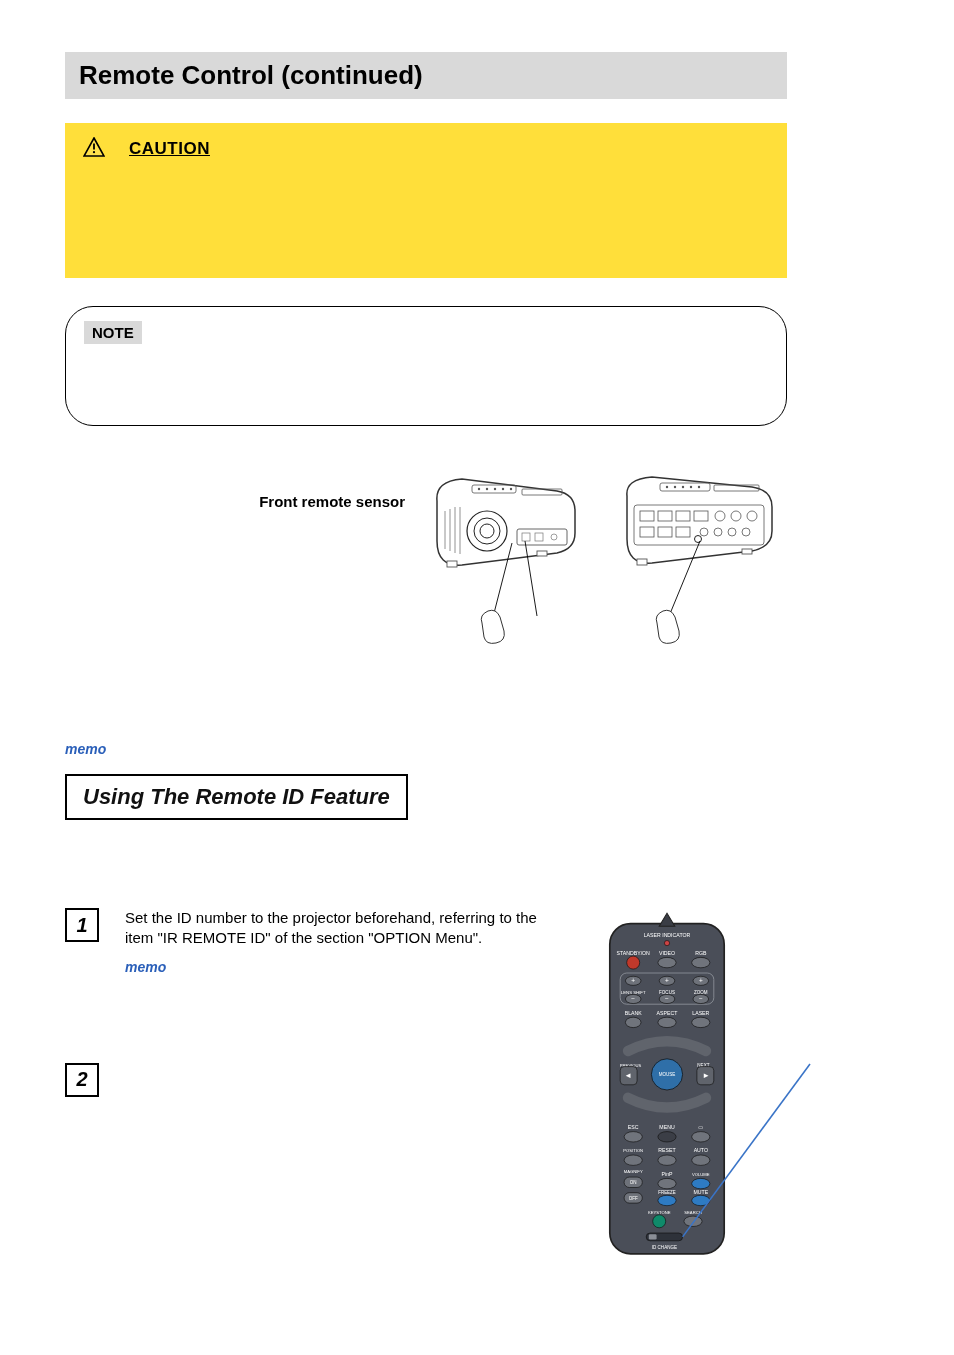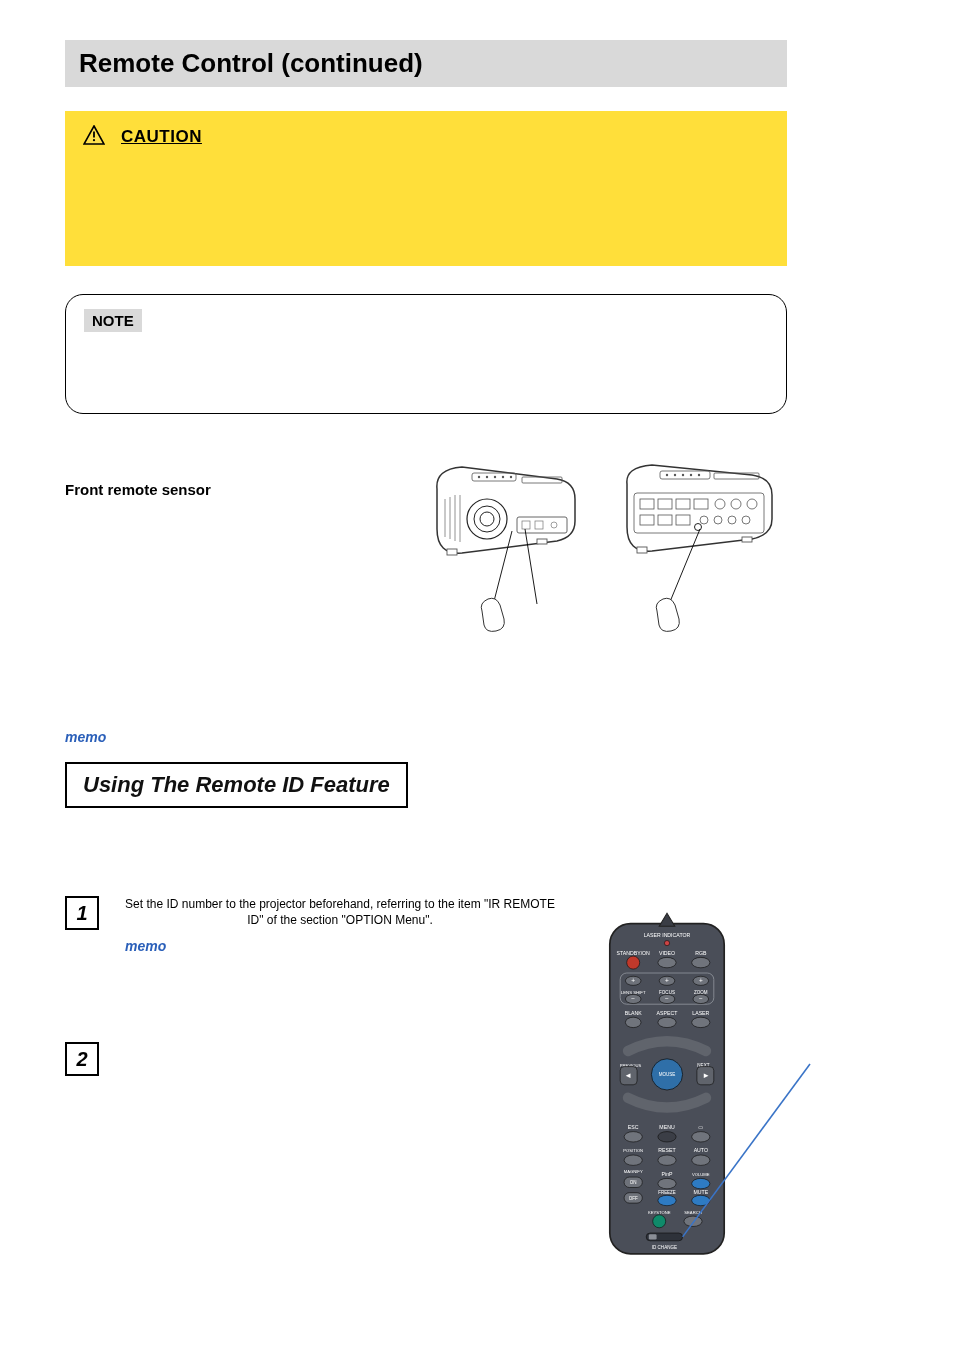--- a/index.html
+++ b/index.html
@@ -1,17 +1,17 @@
 <!DOCTYPE html>
 <html><head>
 <meta charset="utf-8">
 <style>
   * { box-sizing: border-box; margin: 0; padding: 0; }
   html, body { background: #ffffff; font-family: Arial, Helvetica, sans-serif; color: #000; }
-  .page { width: 842px; height: 1355px; position: relative; padding: 40px 55px 40px 65px; }
+  .page { width: 842px; height: 1355px; position: relative; padding: 52px 55px 40px 65px; }
 
   .title-bar {
     background: #d9d9d9;
     padding: 8px 14px;
     font-size: 26px;
     font-weight: bold;
     color: #000;
   }
 
   .section-title {
@@ -28,50 +28,51 @@
 
   .caution-block {
     background: #ffdf3a;
     margin-top: 24px;
     padding: 14px 18px 12px 18px;
     height: 155px;
   }
   .caution-head {
     display: flex;
     align-items: center;
-    gap: 16px;
+    gap: 24px;
     text-align: center;
   }
   .caution-label {
     font-weight: 900;
     font-size: 17px;
     text-decoration: underline;
     color: #000;
     letter-spacing: 0.5px;
   }
 
   .note-block {
     margin-top: 28px;
     border: 1.5px solid #000;
-    border-radius: 18px;
+    border-radius: 28px;
     padding: 14px 18px;
     height: 120px;
   }
   .note-label {
     display: inline-block;
     background: #d9d9d9;
     padding: 3px 8px;
     font-weight: bold;
     font-size: 15px;
   }
 
   .sensors-row {
     display: flex;
     margin-top: 45px;
-    gap: 24px;
+    gap: 12px;
+    text-align: right;
   }
   .sensors-left {
     flex: 1;
     padding-top: 22px;
   }
   .sensor-label {
     font-weight: bold;
     font-size: 15px;
     margin-bottom: 62px;
   }
@@ -106,24 +107,23 @@
     display: flex;
     align-items: center;
     justify-content: center;
     font-family: "Arial Black", Arial, sans-serif;
     font-weight: 900;
     font-style: italic;
     font-size: 20px;
     flex-shrink: 0;
   }
   .step-text {
-    font-size: 12px;
+    font-size: 15px;
     line-height: 1.35;
     max-width: 430px;
-    text-align: center;
   }
   .step-memo {
     color: #2a5fb9;
     font-weight: bold;
     font-style: italic;
     font-size: 14px;
     margin-top: 10px;
   }
 
   .remote-fig {

